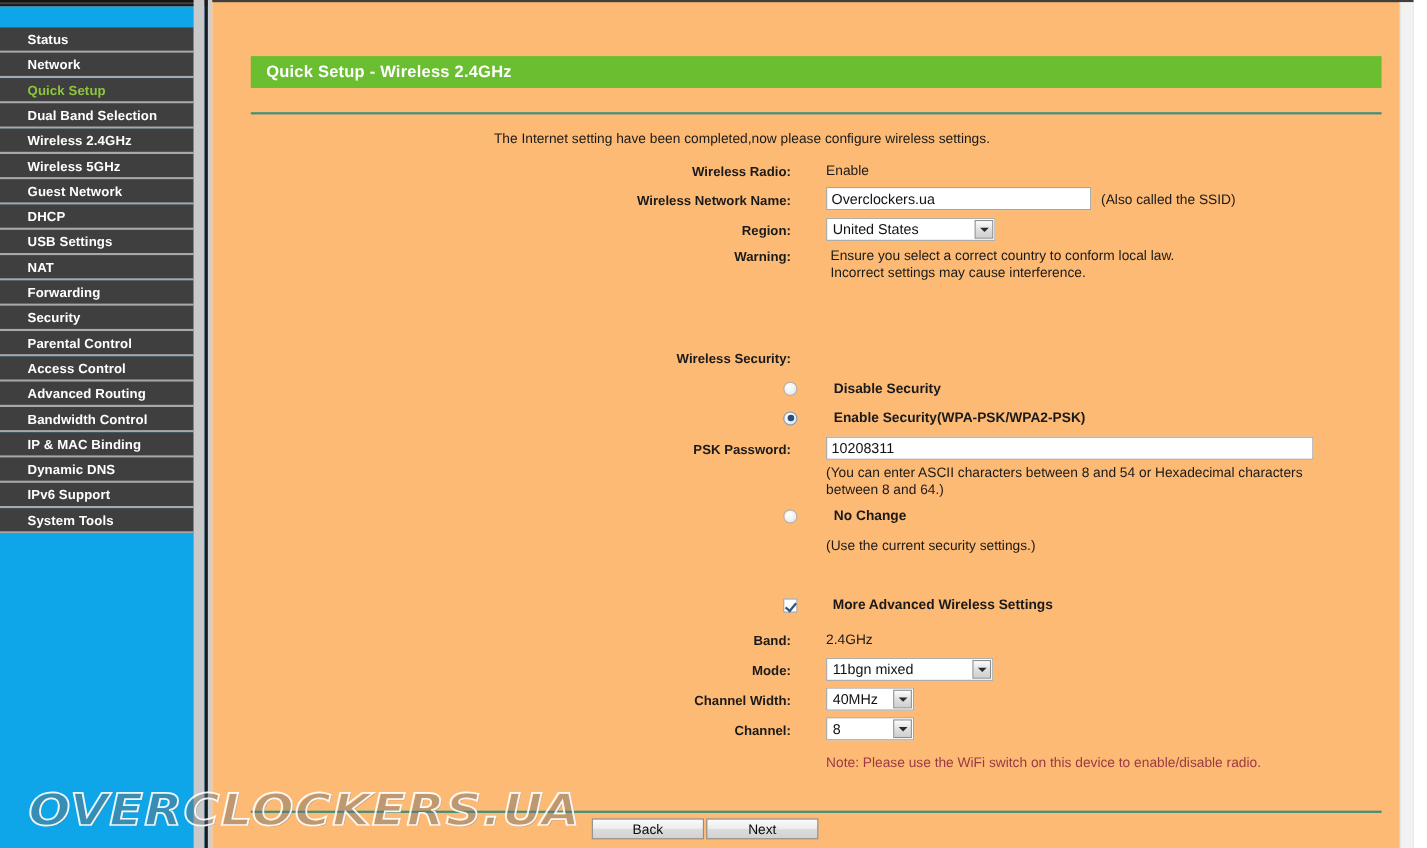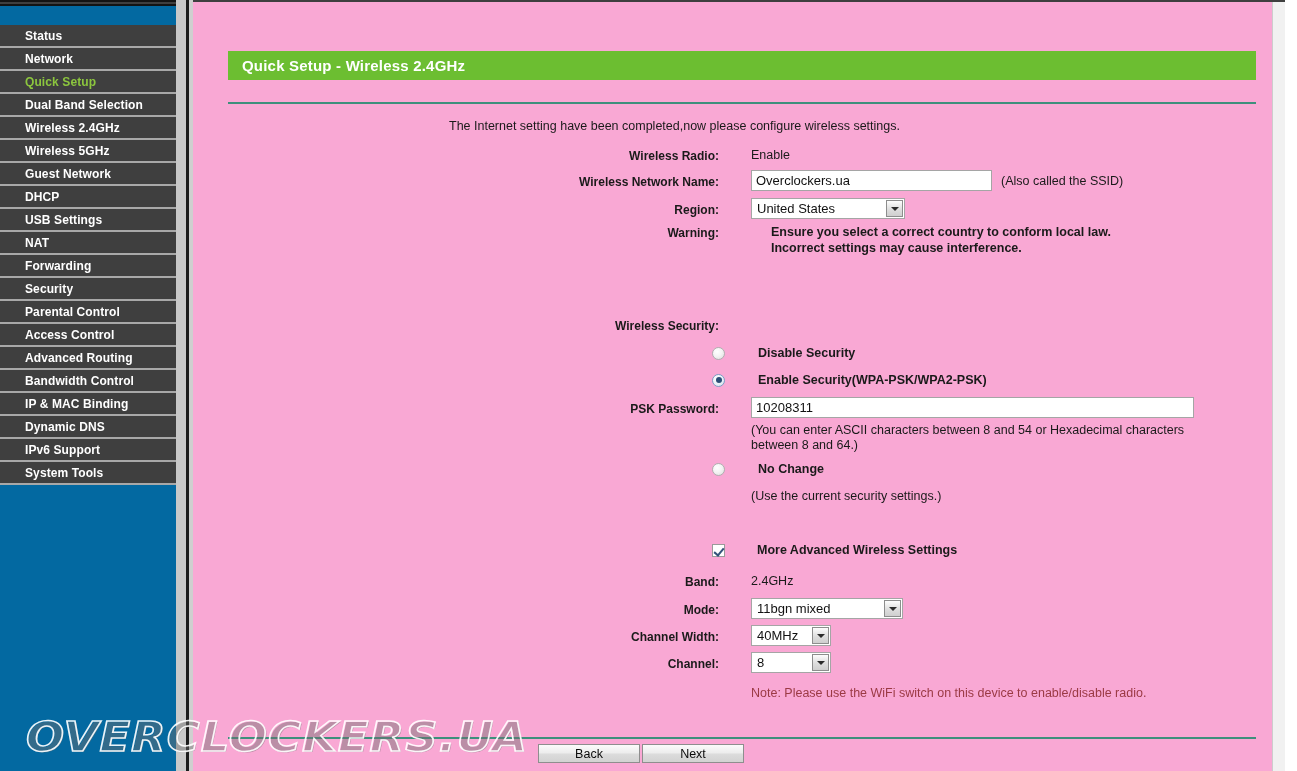--- a/index.html
+++ b/index.html
@@ -28,21 +28,21 @@
     width: 188px; height: 2px;
     background: #3f3f3f;
   }
 
   
   #sidebar {
     position: absolute;
     left: 0; top: 6px;
     width: 190px;
     height: 765px;
-    background: #0369a1;
+    background: #0ea5e9;
     border-right: 0;
   }
   #sidebar-gutter {
     position: absolute;
     left: 176px; top: 0;
     width: 10px; height: 771px;
     background: #c9c9c9;
   }
   #sidebar-border {
     position: absolute;
@@ -80,21 +80,21 @@
     white-space: nowrap;
   }
   .nav-item.active .nav-label { color: #8cc63e; }
 
   
   #content {
     position: absolute;
     left: 193px; top: 0;
     width: 1092px;
     height: 771px;
-    background: #f9a8d4;
+    background: #fdba74;
     border-top: 2px solid #3f3f3f;
     box-sizing: border-box;
   }
   #rightrail {
     position: absolute;
     right: 0; top: 0;
     width: 12px; height: 771px;
     background: #f1f1f1;
     border-left: 1px solid #cdcdcd;
   }
@@ -419,21 +419,21 @@
         <span class="sel-text">United States</span>
         <span class="sel-arrow">
             <i></i>
           </span>
       </div>
     </div>
   </div>
 
   <div class="frow" style="top:222px;">
     <div class="flabel">Warning:</div>
-    <div class="fvalue" style="margin-left:52px;font-weight:bold;">
+    <div class="fvalue" style="margin-left:36px;">
       <div>Ensure you select a correct country to conform local law.</div>
       <div>Incorrect settings may cause interference.</div>
     </div>
   </div>
 
   <div class="frow" style="top:315px;">
     <div class="flabel">Wireless Security:</div>
   </div>
 
   <div class="frow" style="top:344px; ">

